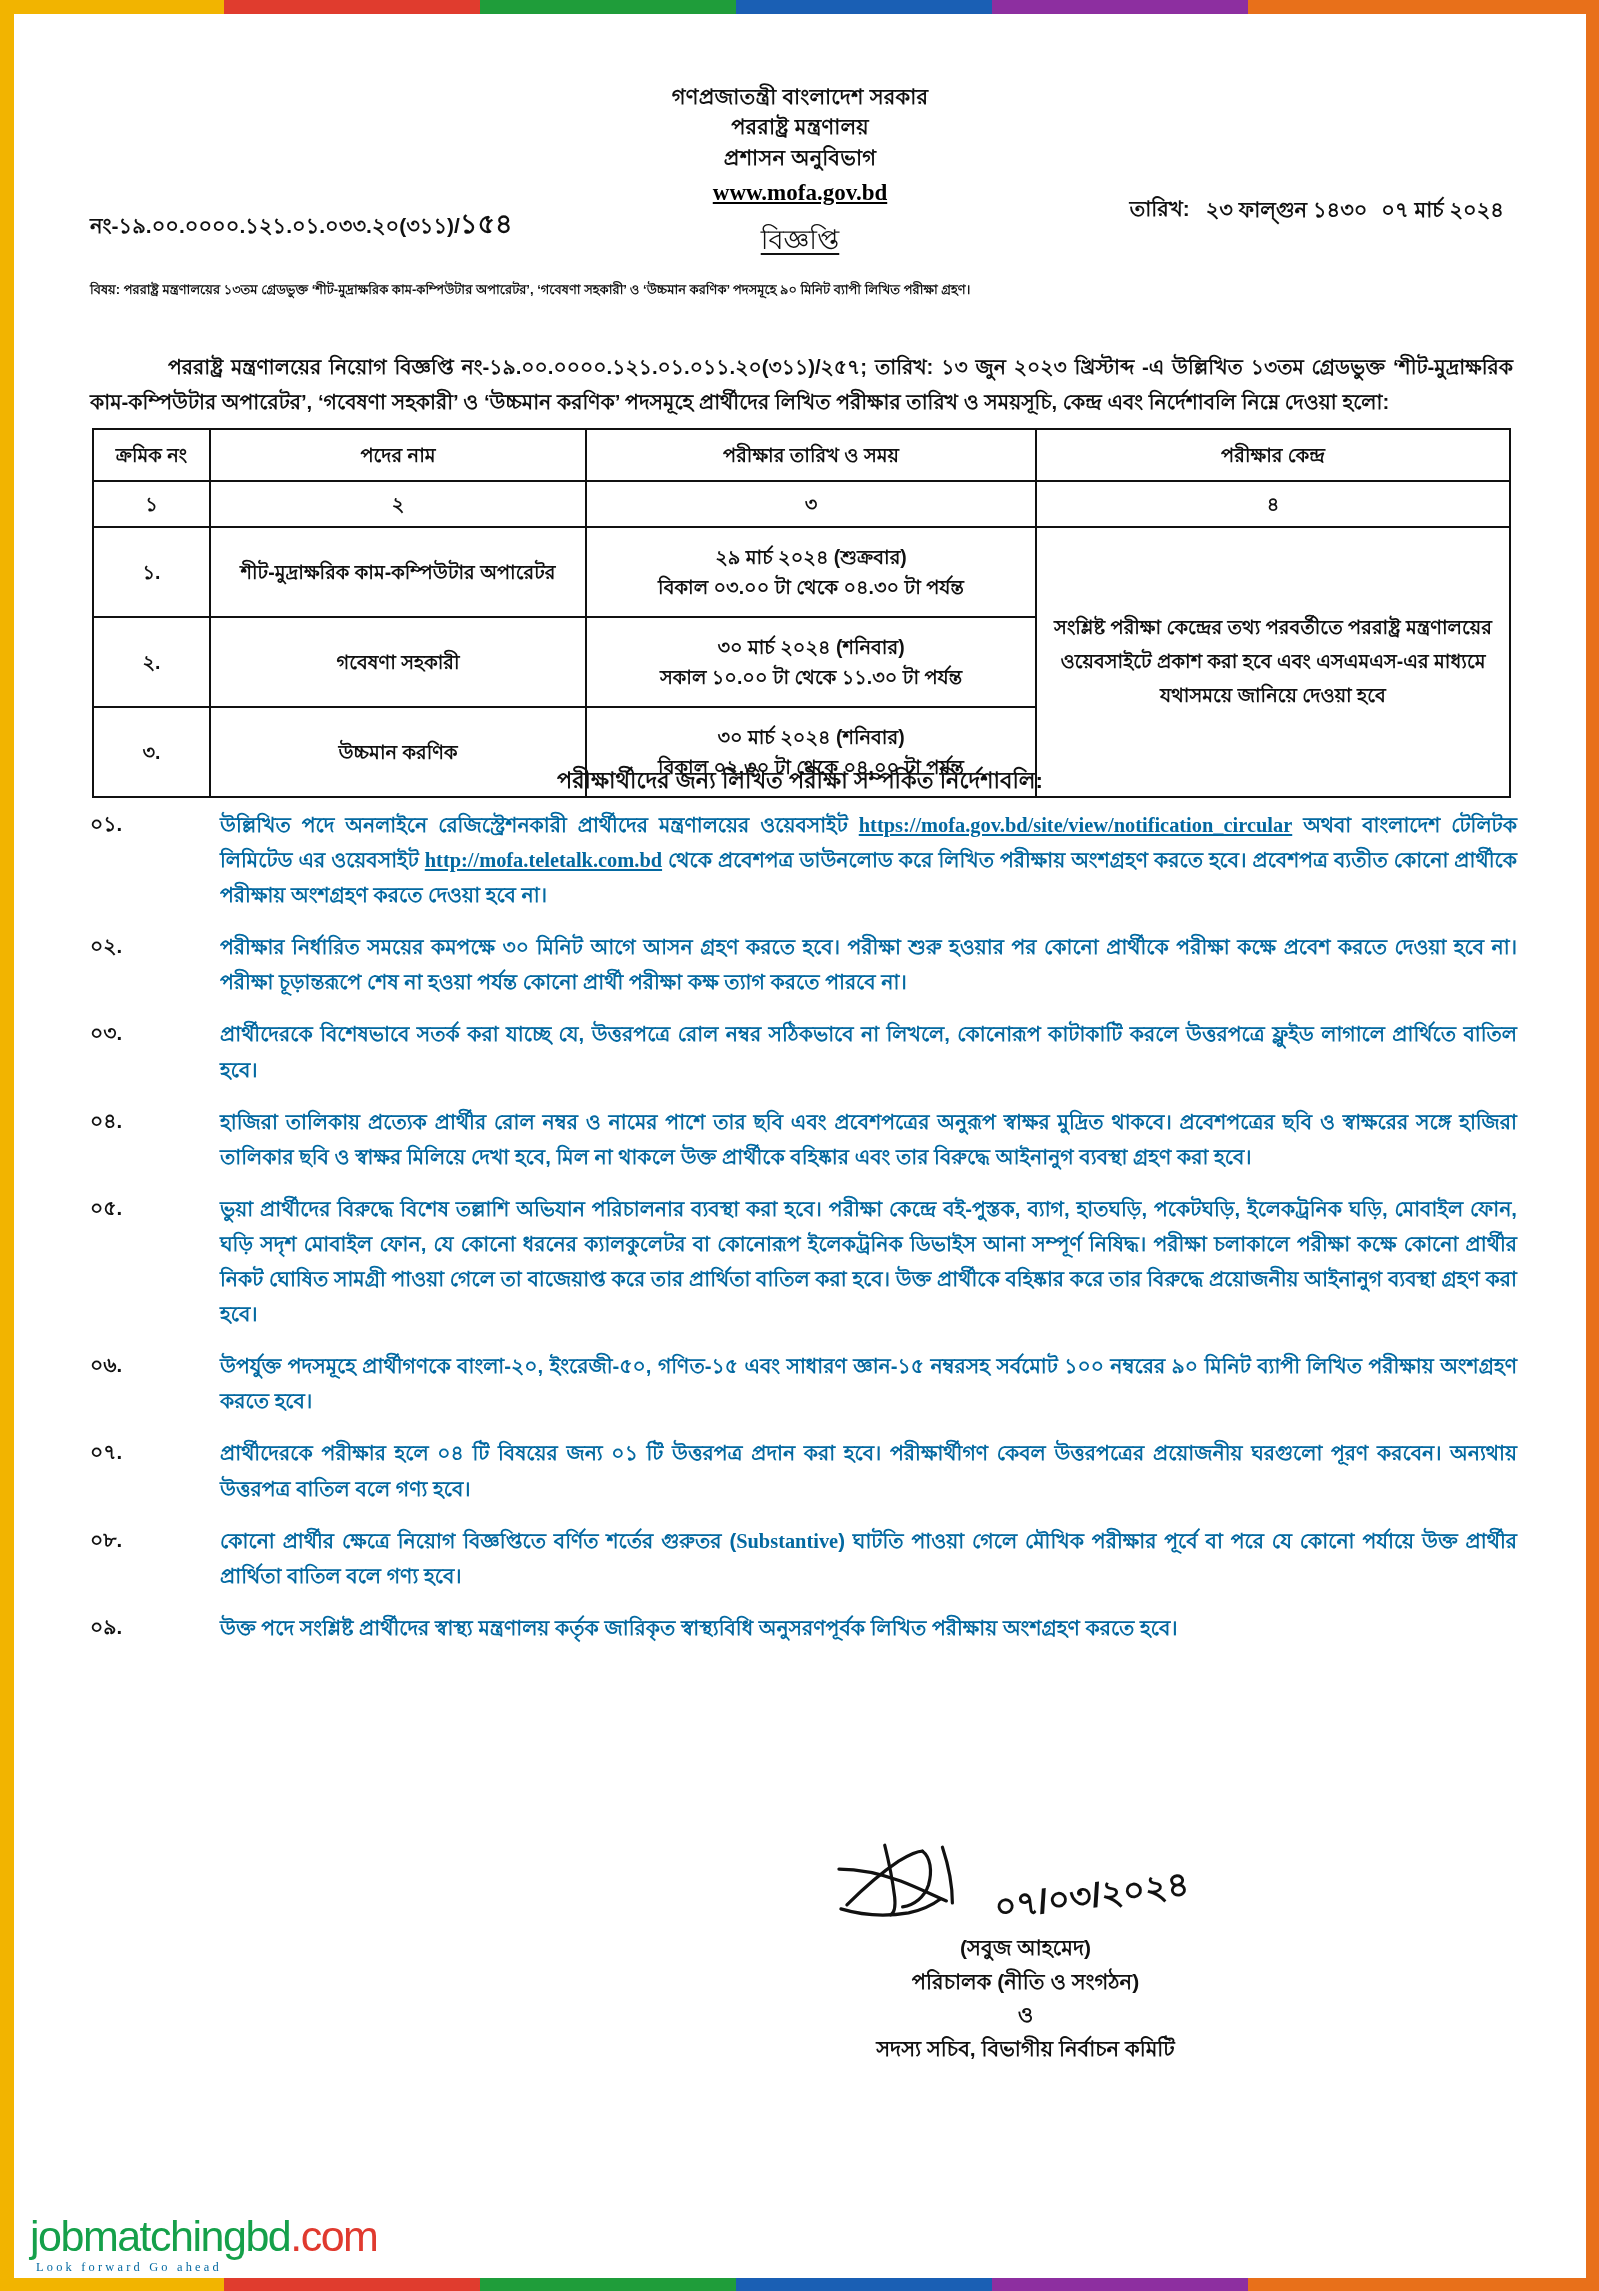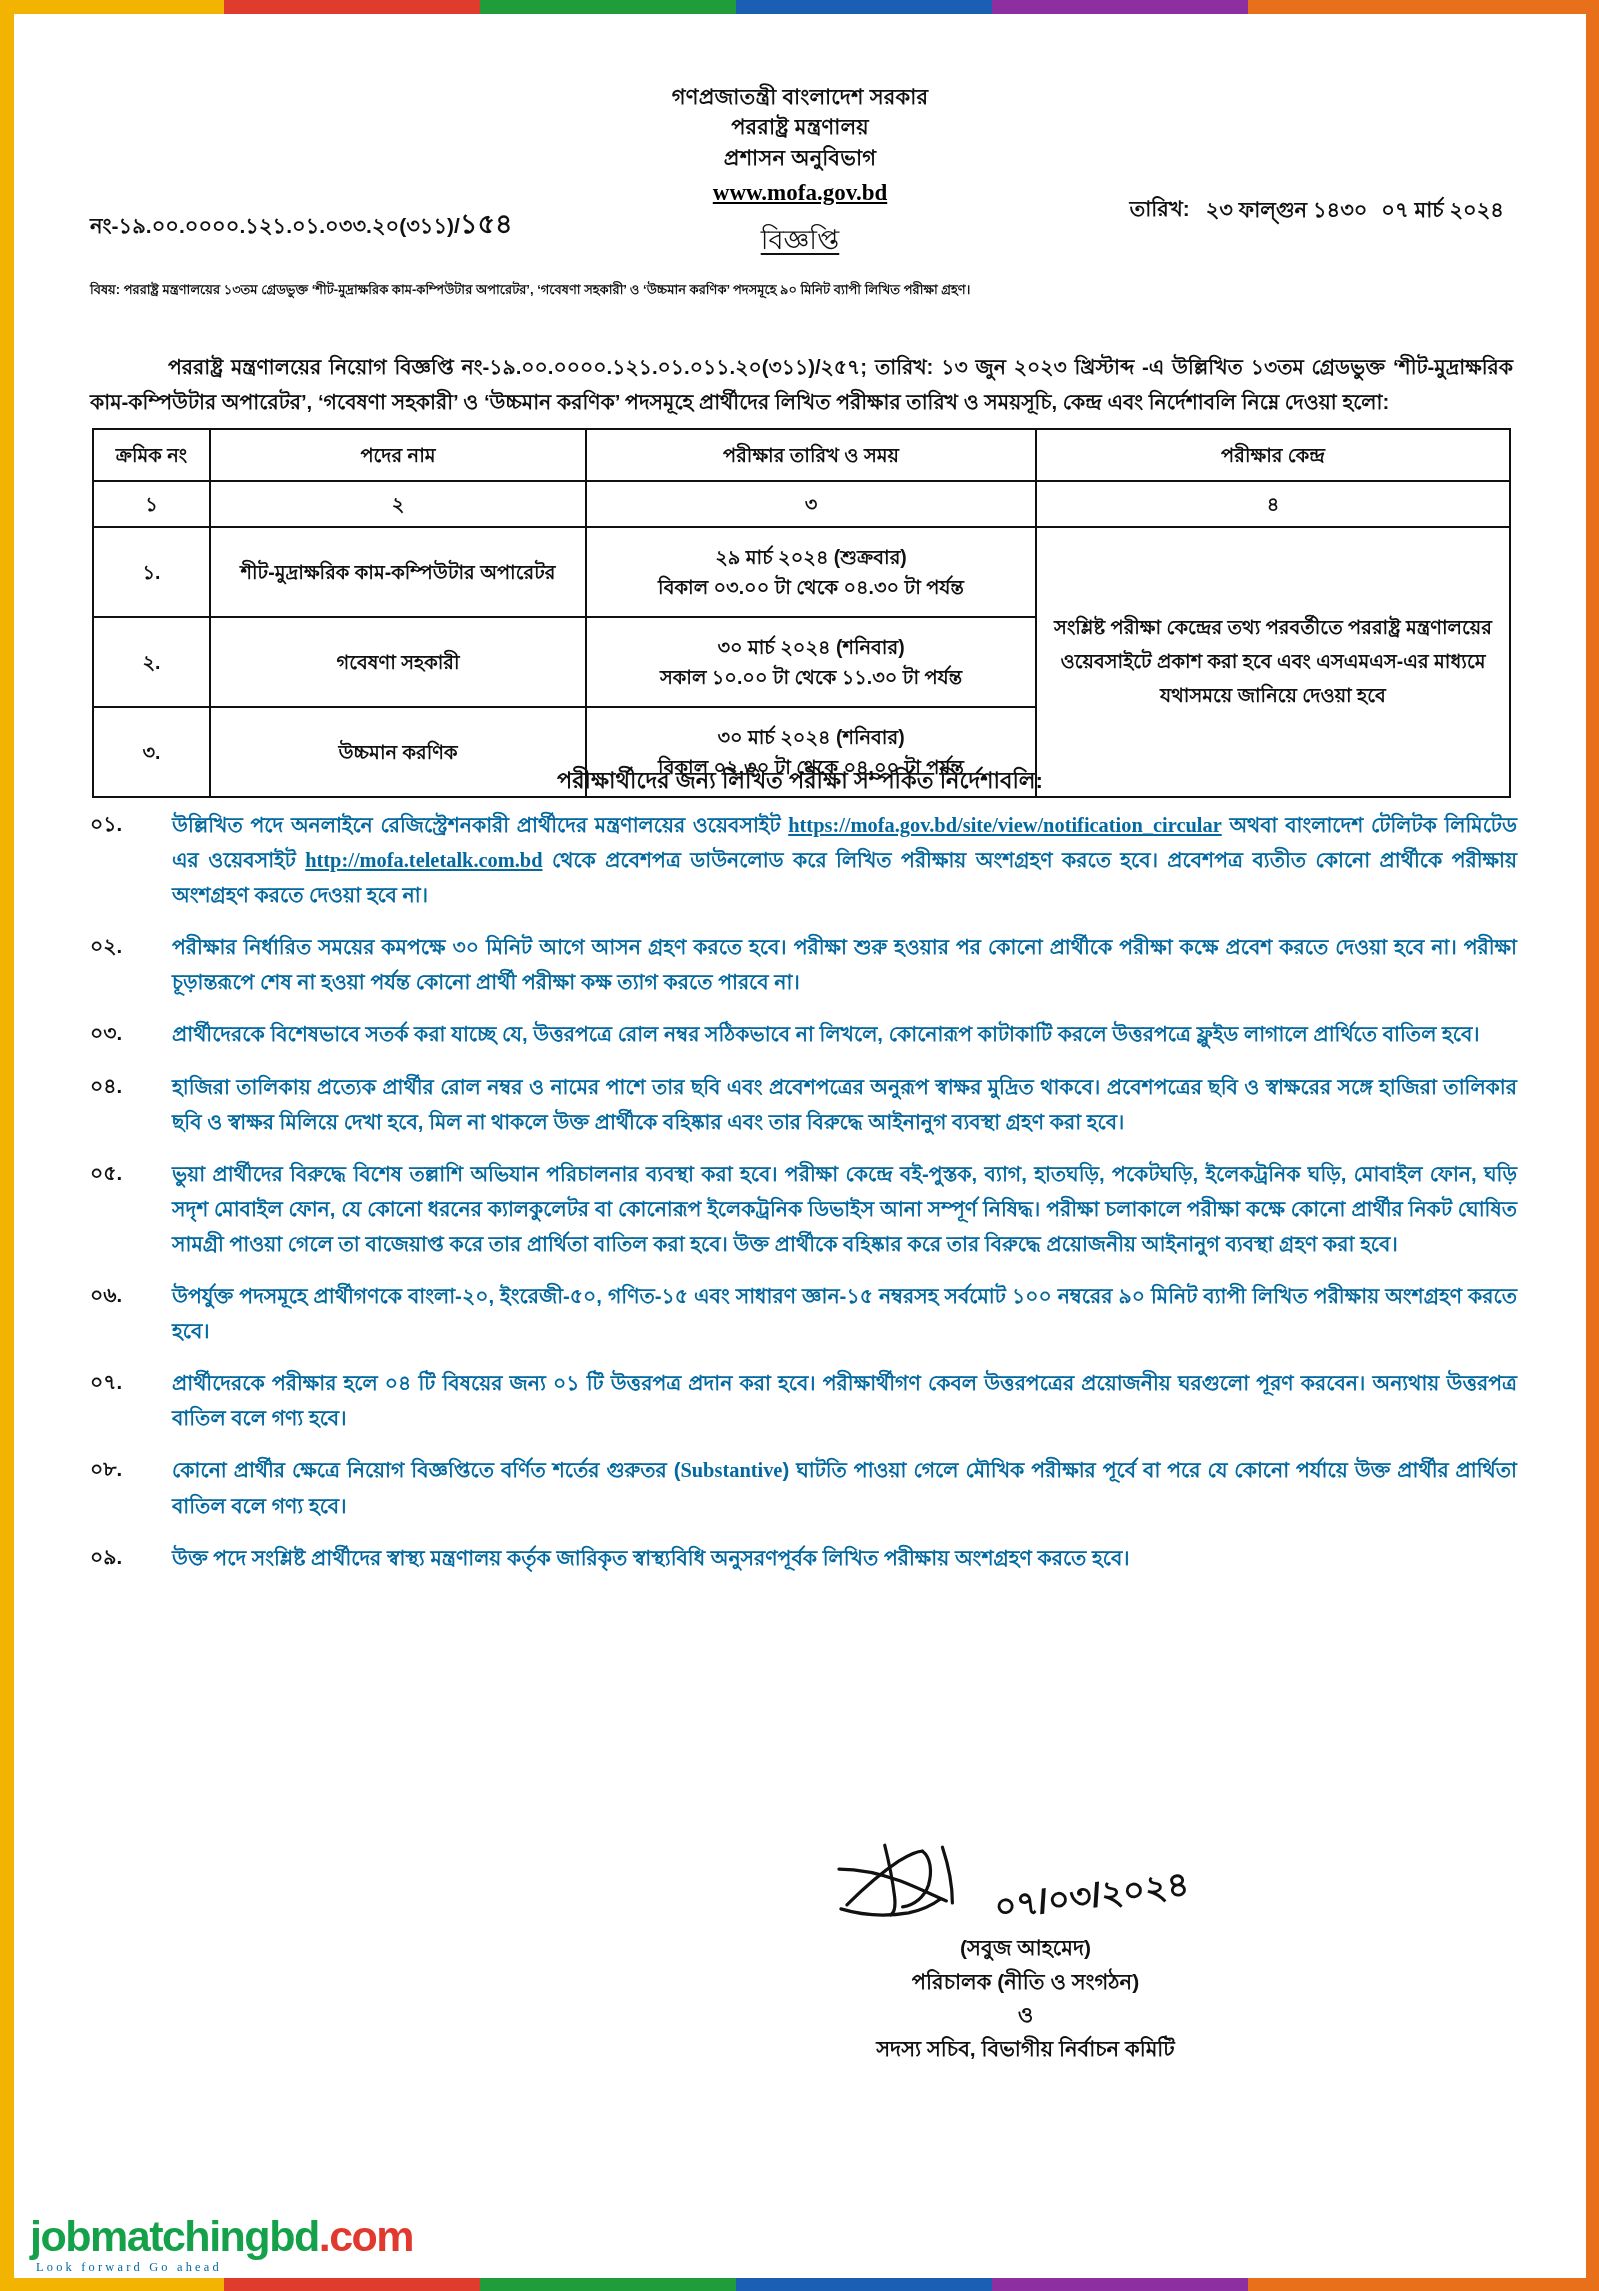--- a/index.html
+++ b/index.html
@@ -194,20 +194,21 @@
   #inst-list {
     position: absolute;
     top: 786px;
     left: 60px;
     width: 1427px;
   }
   .inst-item {
     display: flex;
     align-items: flex-start;
     margin-bottom: 17px;
+    gap: 48px;
   }
   .inst-num {
     width: 82px;
     flex: 0 0 82px;
     font-size: 20.4px;
     font-weight: 700;
     font-family: "Liberation Sans", "DejaVu Sans", sans-serif;
     color: #111;
     padding-top: 1px;
   }
@@ -275,21 +276,21 @@
     overflow: hidden;
   }
   #wm {
     position: absolute;
     left: 16px;
     bottom: 4px;
     line-height: 1;
   }
   #wm-main {
     font-family: "Liberation Sans", sans-serif;
-    font-weight: 700;
+    font-weight: 400;
     font-size: 43px;
     letter-spacing: -1.5px;
     white-space: nowrap;
   }
   #wm-main .wm-job { color: #15a04a; }
   #wm-main .wm-matching { color: #15a04a; }
   #wm-main .wm-bd { color: #15a04a; }
   #wm-main .wm-dot { color: #e03a2f; }
   #wm-main .wm-com { color: #e03a2f; }
   #wm-sub {

